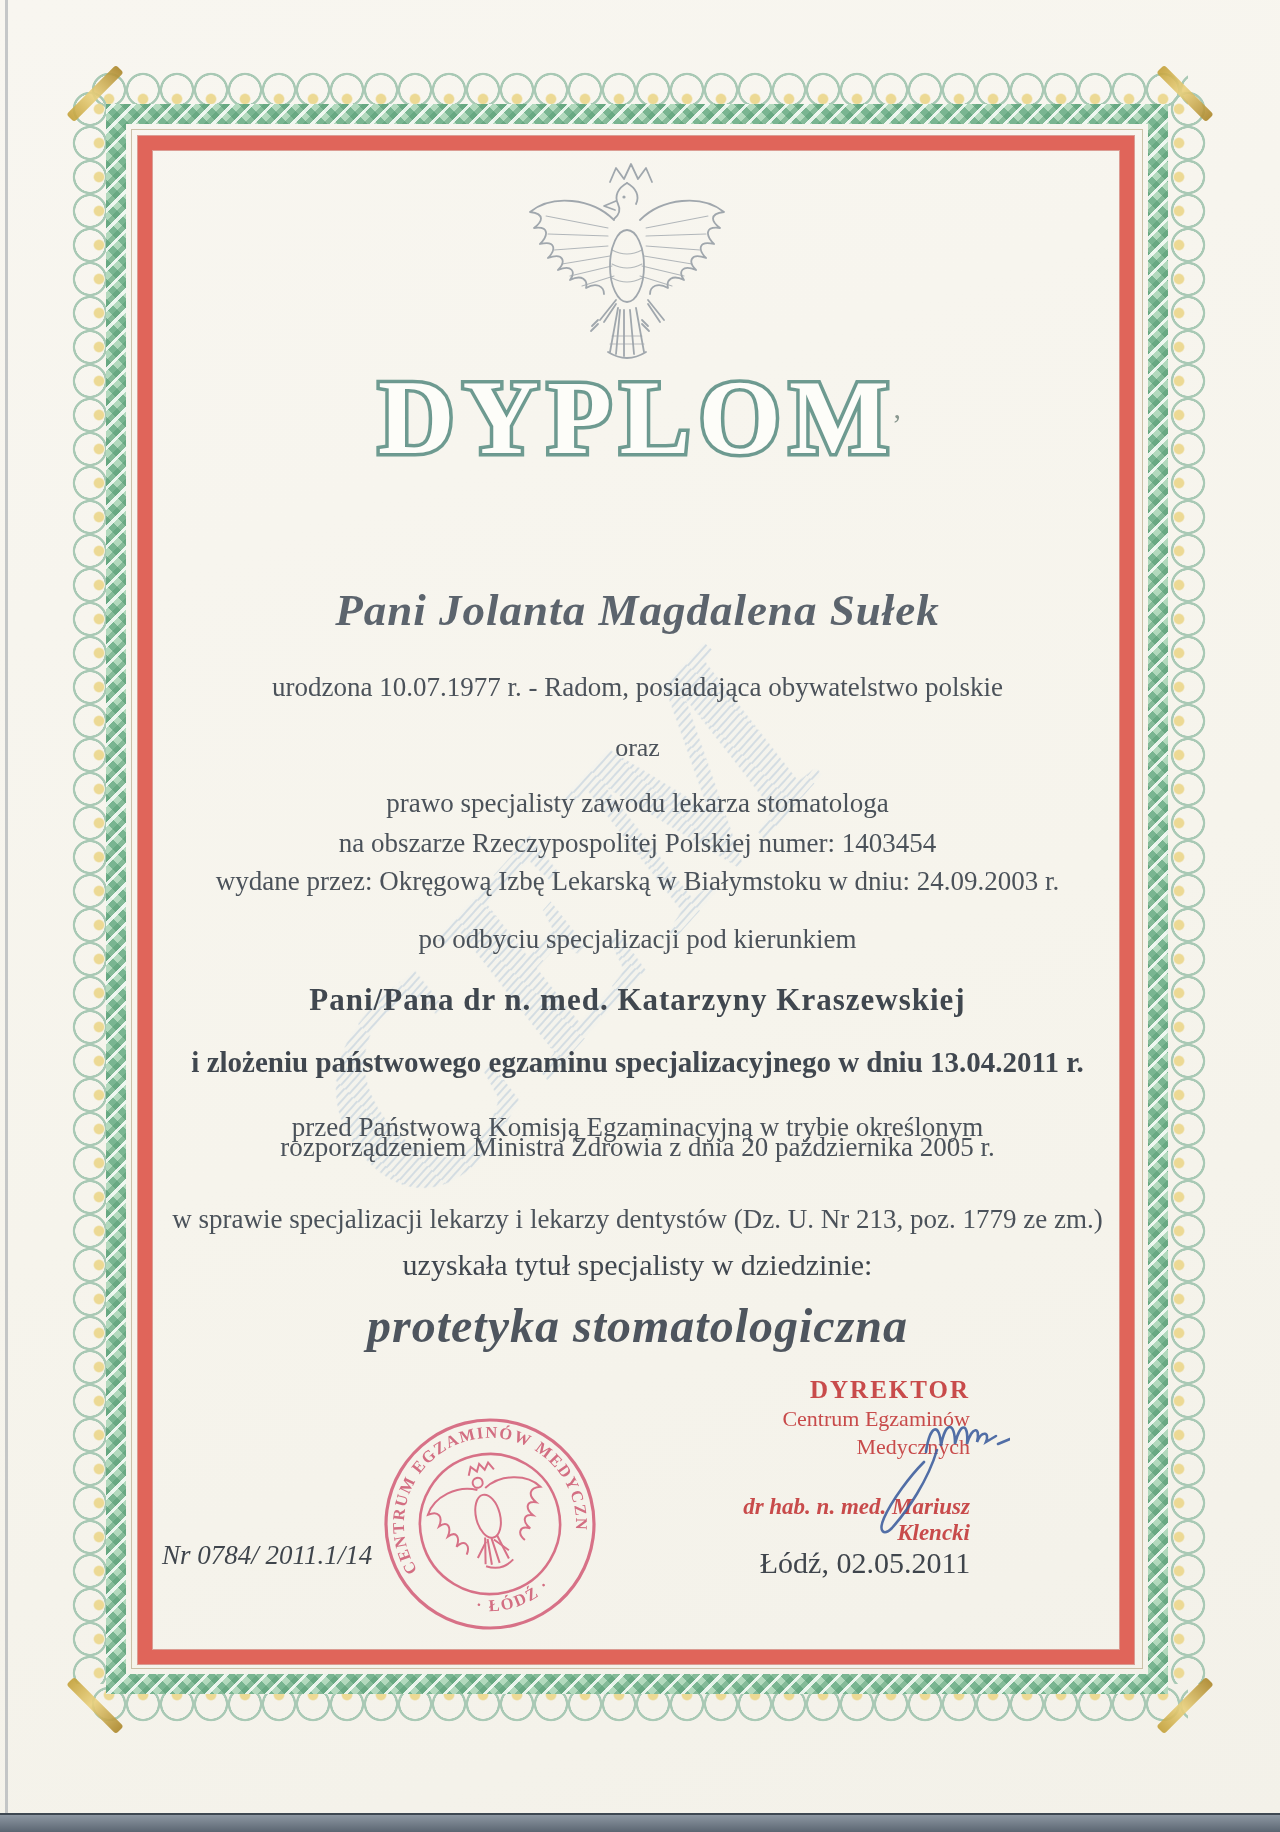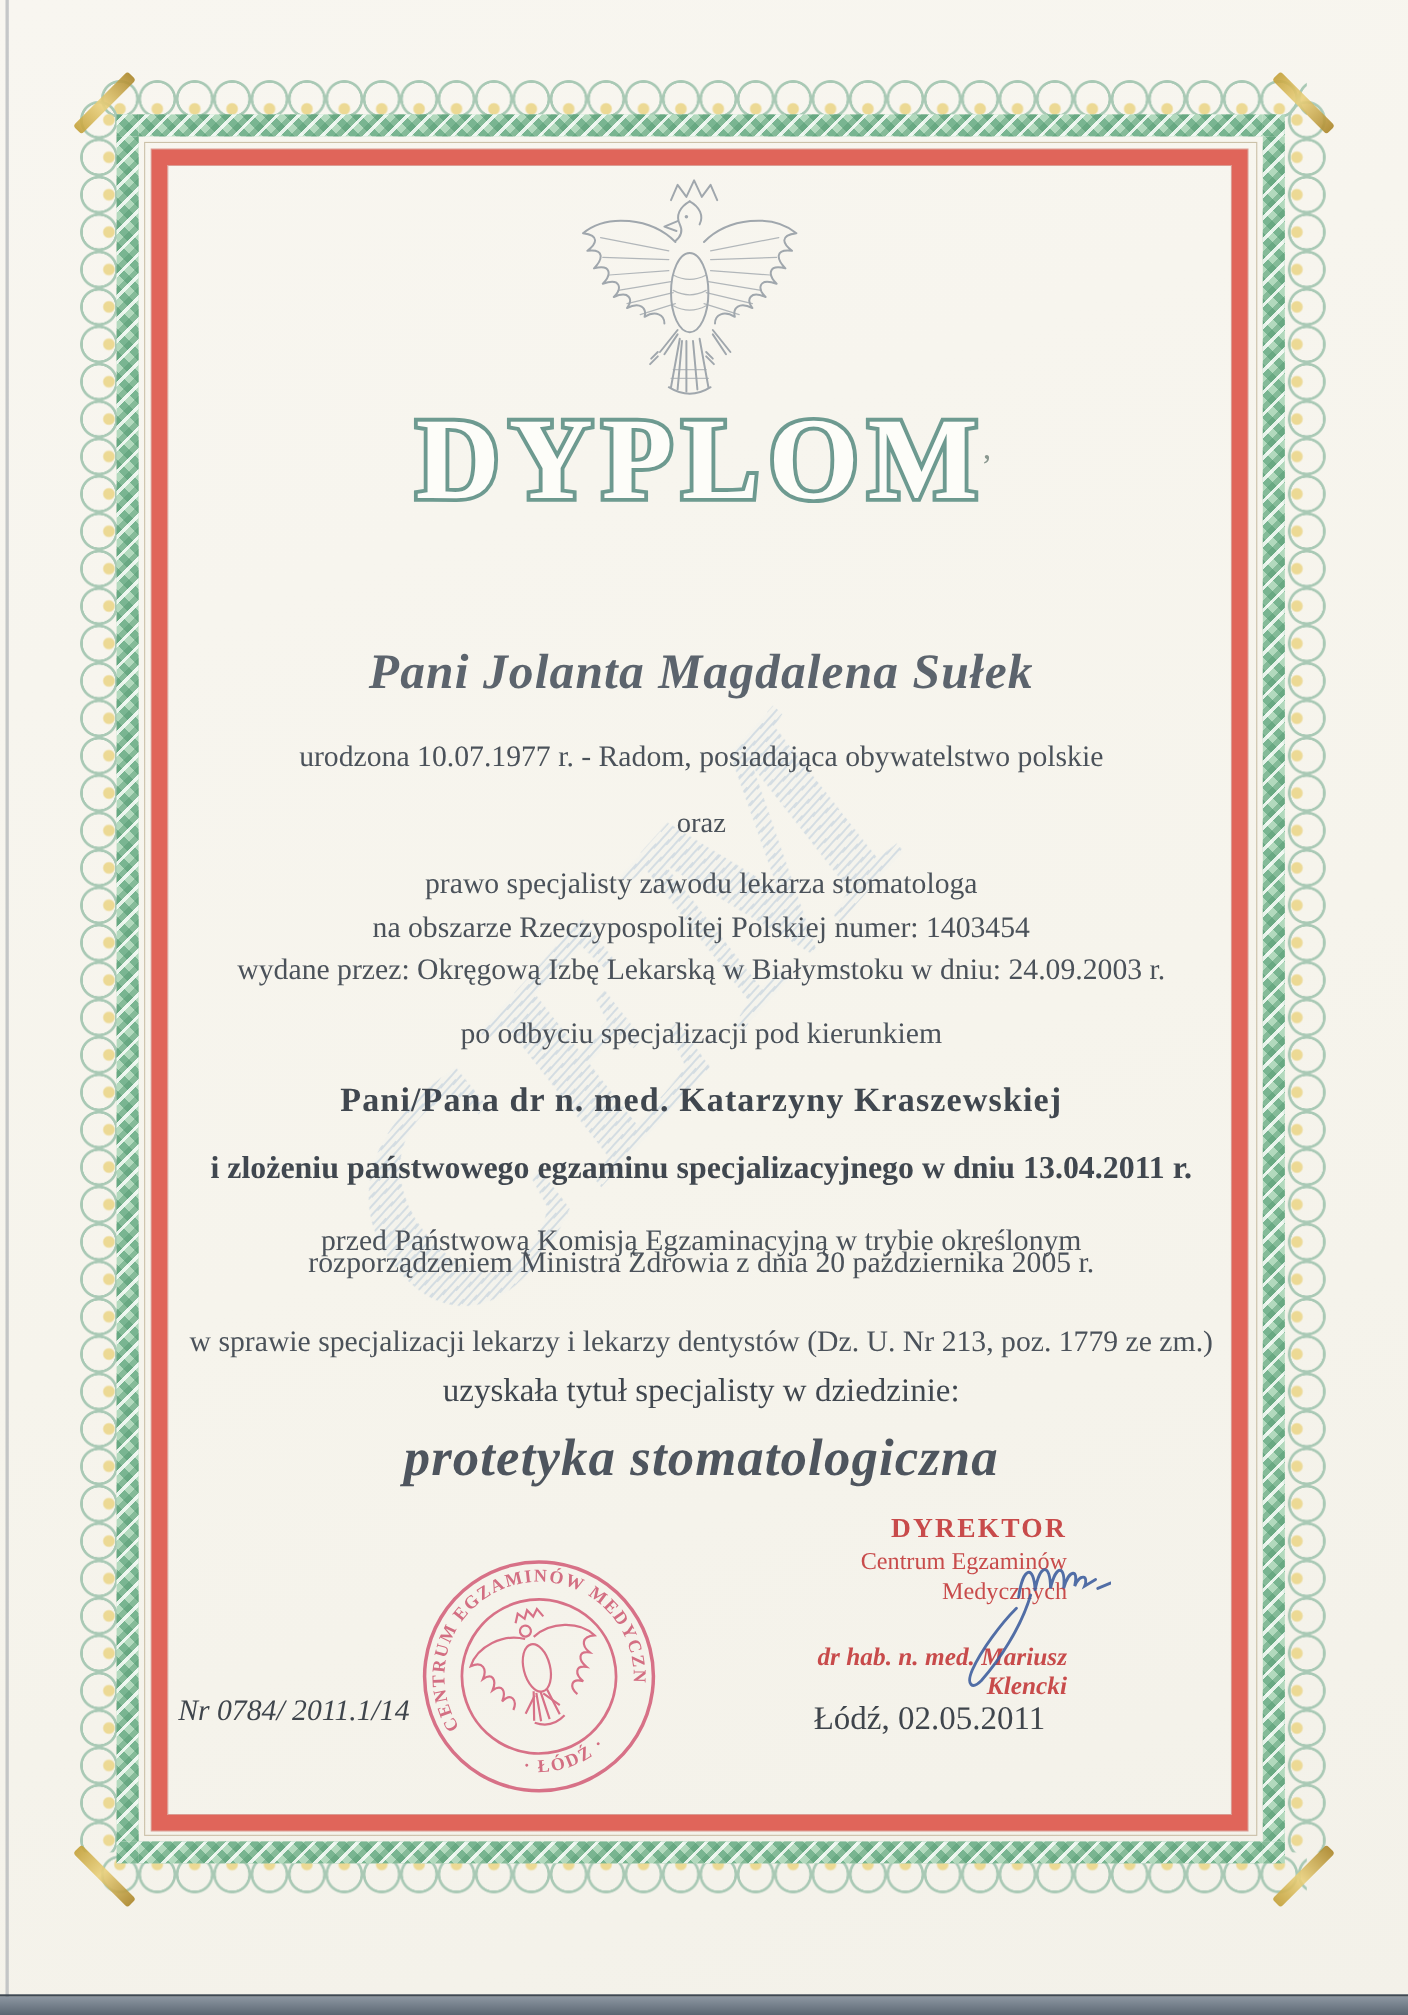--- a/index.html
+++ b/index.html
@@ -80,21 +80,21 @@
   .com1{top:1112px;}
   .com2{top:1132px;}
   .com3{top:1192px;margin-top:12px;}
   .award{top:1248px;font-size:30px;font-weight:normal;color:#40474f;}
   .specialty{top:1298px;font-size:48px;font-weight:bold;font-style:italic;color:#4e555e;letter-spacing:1px;}
   .sigblock{position:absolute;left:690px;top:1376px;width:280px;text-align:right;}
   .sig-role{font-size:25px;font-weight:bold;color:#c84b4b;letter-spacing:2px;line-height:1.15;}
   .sig-org{font-size:22px;color:#c84b4b;line-height:1.3;}
   .sig-name{margin-top:32px;font-size:23px;font-style:italic;font-weight:bold;color:#c84b4b;}
   .footnum{position:absolute;left:162px;top:1540px;font-size:27px;font-style:italic;color:#3f454c;}
-  .placedate{position:absolute;left:700px;top:1546px;width:290px;text-align:center;font-size:30px;color:#3f454c;}
+  .placedate{position:absolute;left:720px;top:1546px;width:290px;text-align:center;font-size:30px;color:#3f454c;}
   svg{position:absolute;}
   .eagle-svg{left:512px;top:158px;width:230px;height:230px;}
   .seal-svg{left:362px;top:1396px;width:256px;height:256px;opacity:.88;filter:blur(.3px);}
   .sign-svg{left:740px;top:1410px;width:270px;height:140px;}
 </style>
 </head>
 <body>
 
 <div class="page">
 

